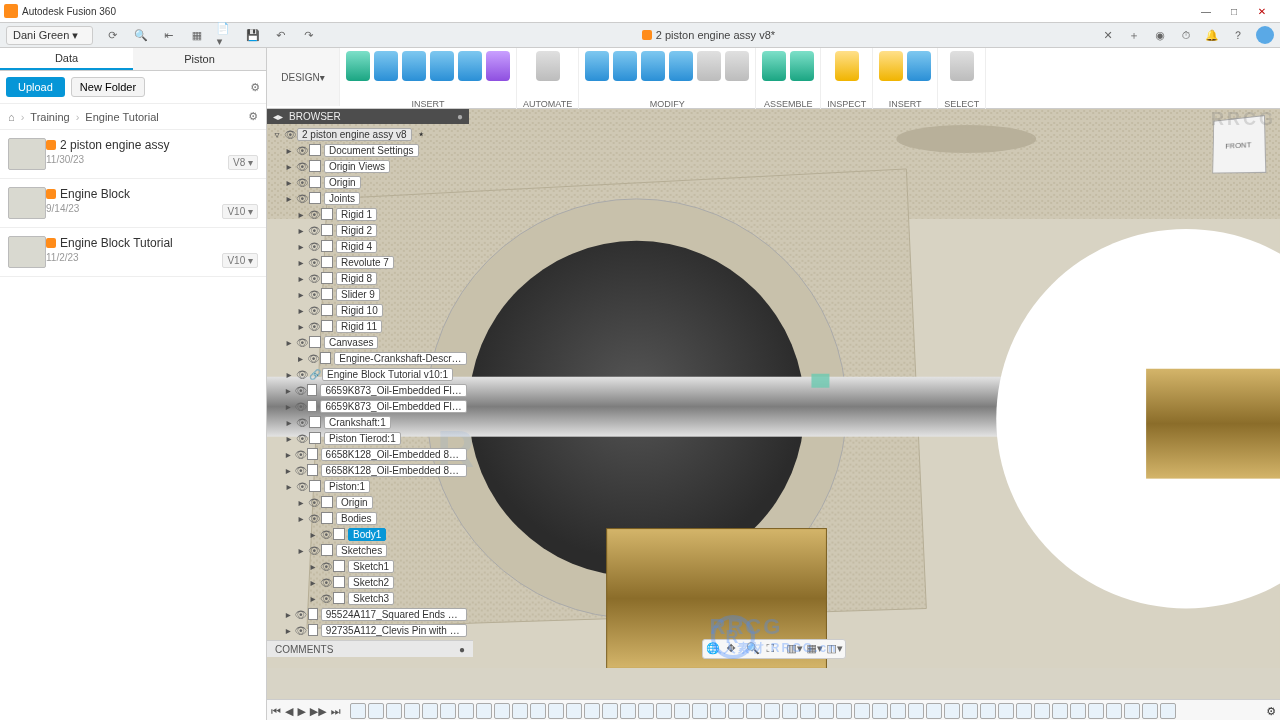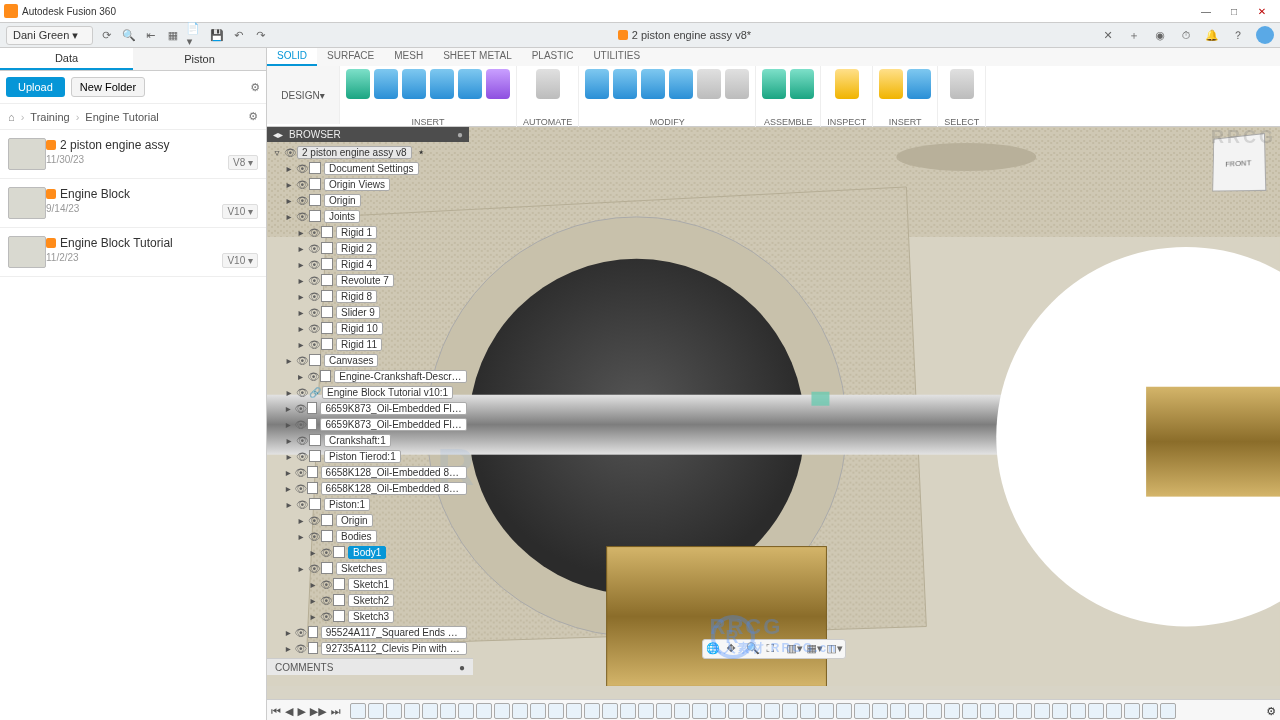--- a/index.html
+++ b/index.html
@@ -2,21 +2,21 @@
 <html><head>
 <meta charset="utf-8">
 <style>
   html,body{margin:0;padding:0;width:1280px;height:720px;font-family:"Segoe UI",Arial,sans-serif;font-size:11px;color:#333;background:#f0f0f0;overflow:hidden}
   .titlebar{height:22px;background:#fff;border-bottom:1px solid #ccc;display:flex;align-items:center;padding:0 4px;font-size:10px}
   .titlebar .app-icon{width:14px;height:14px;background:#ff8c1a;border-radius:2px;margin-right:4px}
   .titlebar .title{flex:1}
   .titlebar .win-btns{display:flex;gap:0}
   .titlebar .win-btn{width:28px;height:20px;display:flex;align-items:center;justify-content:center;color:#555;cursor:pointer}
   .titlebar .win-btn:last-child{color:#b00}
-  .userbar{height:24px;background:#eceff1;border-bottom:1px solid #ccc;display:flex;align-items:center;padding:0 6px;gap:6px}
+  .userbar{height:24px;background:#eceff1;border-bottom:1px solid #ccc;display:flex;align-items:center;padding:0 6px;gap:12px}
   .userbar .uname{padding:2px 14px 2px 6px;background:#f6f6f6;border:1px solid #ccc;border-radius:3px}
   .userbar .spacer{flex:1}
   .userbar .ic{width:16px;height:16px;display:flex;align-items:center;justify-content:center;color:#666}
   .userbar .doc-name{color:#444;display:flex;align-items:center;gap:4px}
   .userbar .doc-name .orange{width:10px;height:10px;background:#ff8c1a;border-radius:2px}
   .userbar .right-icons{display:flex;gap:10px;align-items:center}
   .userbar .avatar{width:18px;height:18px;border-radius:50%;background:#5aa9e6}
 
   .body-row{display:flex;height:calc(720px - 22px - 24px)}
   .data-panel{width:266px;background:#fff;border-right:1px solid #ccc;display:flex;flex-direction:column}
@@ -178,28 +178,20 @@
               <span>Engine Block Tutorial</span>
             </div>
     <div class="dp-date">11/2/23</div>
           </div>
     <div class="dp-ver">V10 ▾</div>
         </div>
       </div>
   </div>
 
   <div class="work-area">
-    <div class="wstabs" id="wstabs">
-        <div class="wstab active">SOLID</div>
-        <div class="wstab">SURFACE</div>
-        <div class="wstab">MESH</div>
-        <div class="wstab">SHEET METAL</div>
-        <div class="wstab">PLASTIC</div>
-        <div class="wstab">UTILITIES</div>
-      </div>
 
     <div class="ribbon">
       <div class="ws-select"><span>DESIGN</span> ▾</div>
       <div class="ribbon-group">
         <div class="ribbon-icons">
           <div class="ribbon-ic c-teal"></div>
           <div class="ribbon-ic c-blue"></div>
           <div class="ribbon-ic c-blue"></div>
           <div class="ribbon-ic c-blue"></div>
           <div class="ribbon-ic c-blue"></div>

